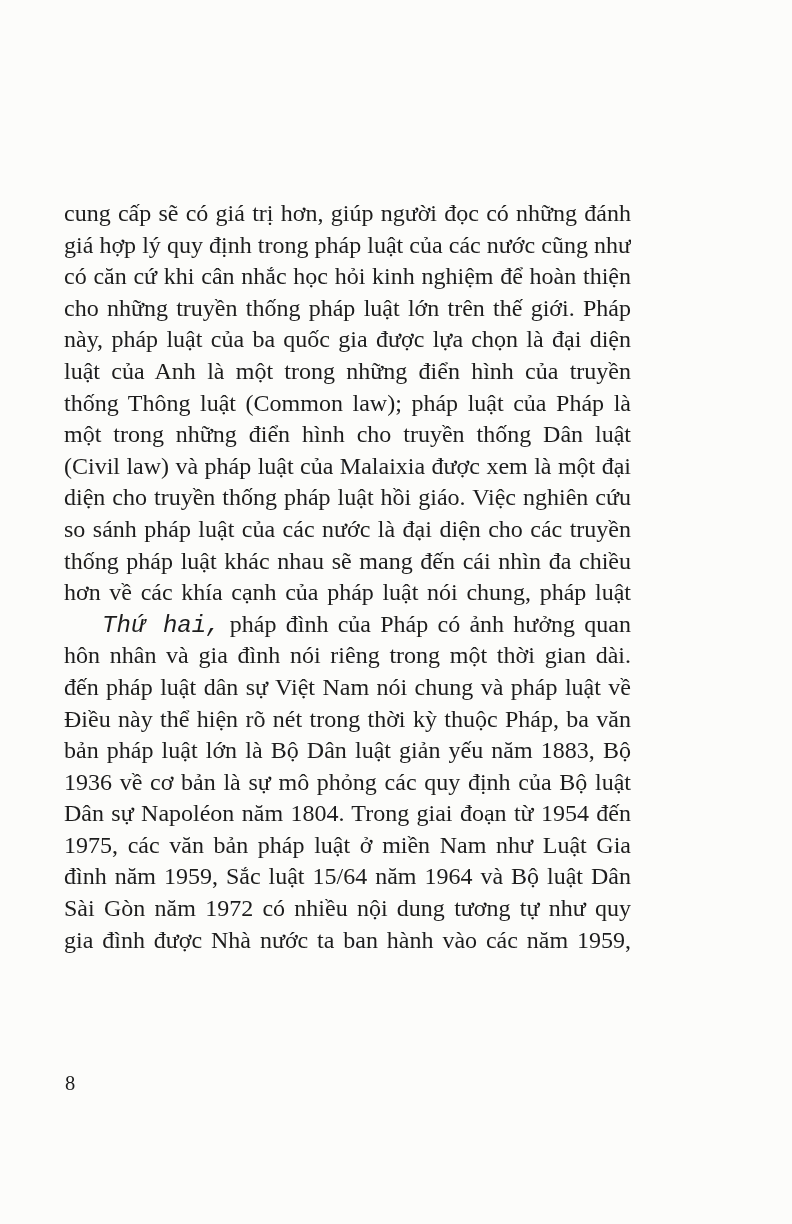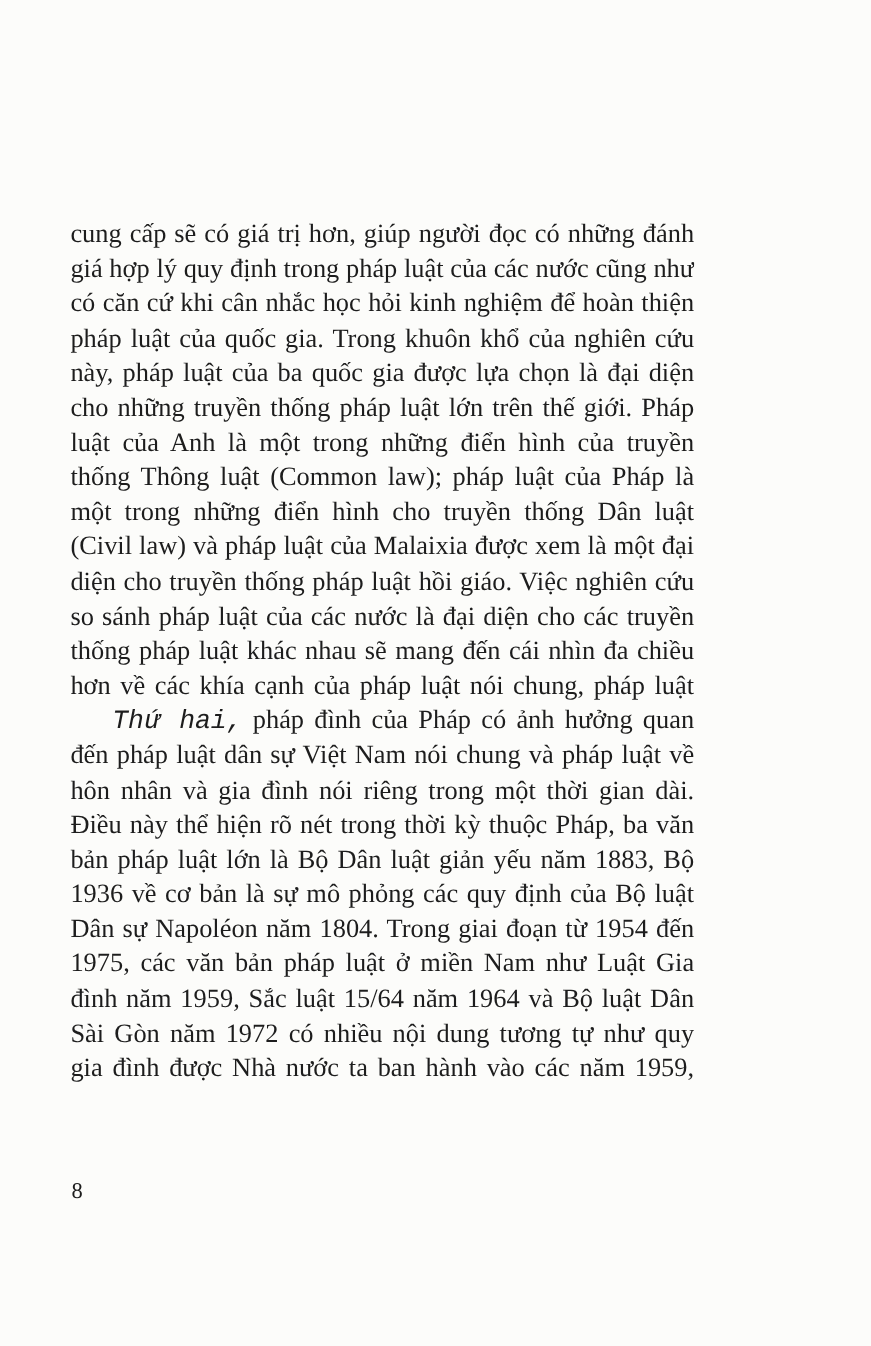--- a/index.html
+++ b/index.html
@@ -54,39 +54,38 @@
 <body>
 
 <div class="page">
 
   <div class="text-block">
 
     <div>
       <div class="line">cung cấp sẽ có giá trị hơn, giúp người đọc có những đánh</div>
       <div class="line">giá hợp lý quy định trong pháp luật của các nước cũng như</div>
       <div class="line">có căn cứ khi cân nhắc học hỏi kinh nghiệm để hoàn thiện</div>
-      <div class="line">pháp luật của quốc gia. Trong khuôn khổ của nghiên cứu</div>
+      <div class="line">cho những truyền thống pháp luật lớn trên thế giới. Pháp</div>
       <div class="line">này, pháp luật của ba quốc gia được lựa chọn là đại diện</div>
-      <div class="line">cho những truyền thống pháp luật lớn trên thế giới. Pháp</div>
       <div class="line">luật của Anh là một trong những điển hình của truyền</div>
       <div class="line">thống Thông luật (Common law); pháp luật của Pháp là</div>
       <div class="line">một trong những điển hình cho truyền thống Dân luật</div>
       <div class="line">(Civil law) và pháp luật của Malaixia được xem là một đại</div>
       <div class="line">diện cho truyền thống pháp luật hồi giáo. Việc nghiên cứu</div>
       <div class="line">so sánh pháp luật của các nước là đại diện cho các truyền</div>
       <div class="line">thống pháp luật khác nhau sẽ mang đến cái nhìn đa chiều</div>
       <div class="line">hơn về các khía cạnh của pháp luật nói chung, pháp luật</div>
     </div>
 
     <div>
       <div class="line indented">
         <span class="lead-italic">Thứ hai,</span><span> pháp đình của Pháp có ảnh hưởng quan trọng</span>
       </div>
+      <div class="line">hôn nhân và gia đình nói riêng trong một thời gian dài.</div>
       <div class="line">đến pháp luật dân sự Việt Nam nói chung và pháp luật về</div>
-      <div class="line">hôn nhân và gia đình nói riêng trong một thời gian dài.</div>
       <div class="line">Điều này thể hiện rõ nét trong thời kỳ thuộc Pháp, ba văn</div>
       <div class="line">bản pháp luật lớn là Bộ Dân luật giản yếu năm 1883, Bộ</div>
       <div class="line">1936 về cơ bản là sự mô phỏng các quy định của Bộ luật</div>
       <div class="line">Dân sự Napoléon năm 1804. Trong giai đoạn từ 1954 đến</div>
       <div class="line">1975, các văn bản pháp luật ở miền Nam như Luật Gia</div>
       <div class="line">đình năm 1959, Sắc luật 15/64 năm 1964 và Bộ luật Dân sự</div>
       <div class="line">Sài Gòn năm 1972 có nhiều nội dung tương tự như quy</div>
       <div class="line">gia đình được Nhà nước ta ban hành vào các năm 1959,</div>
     </div>
 

